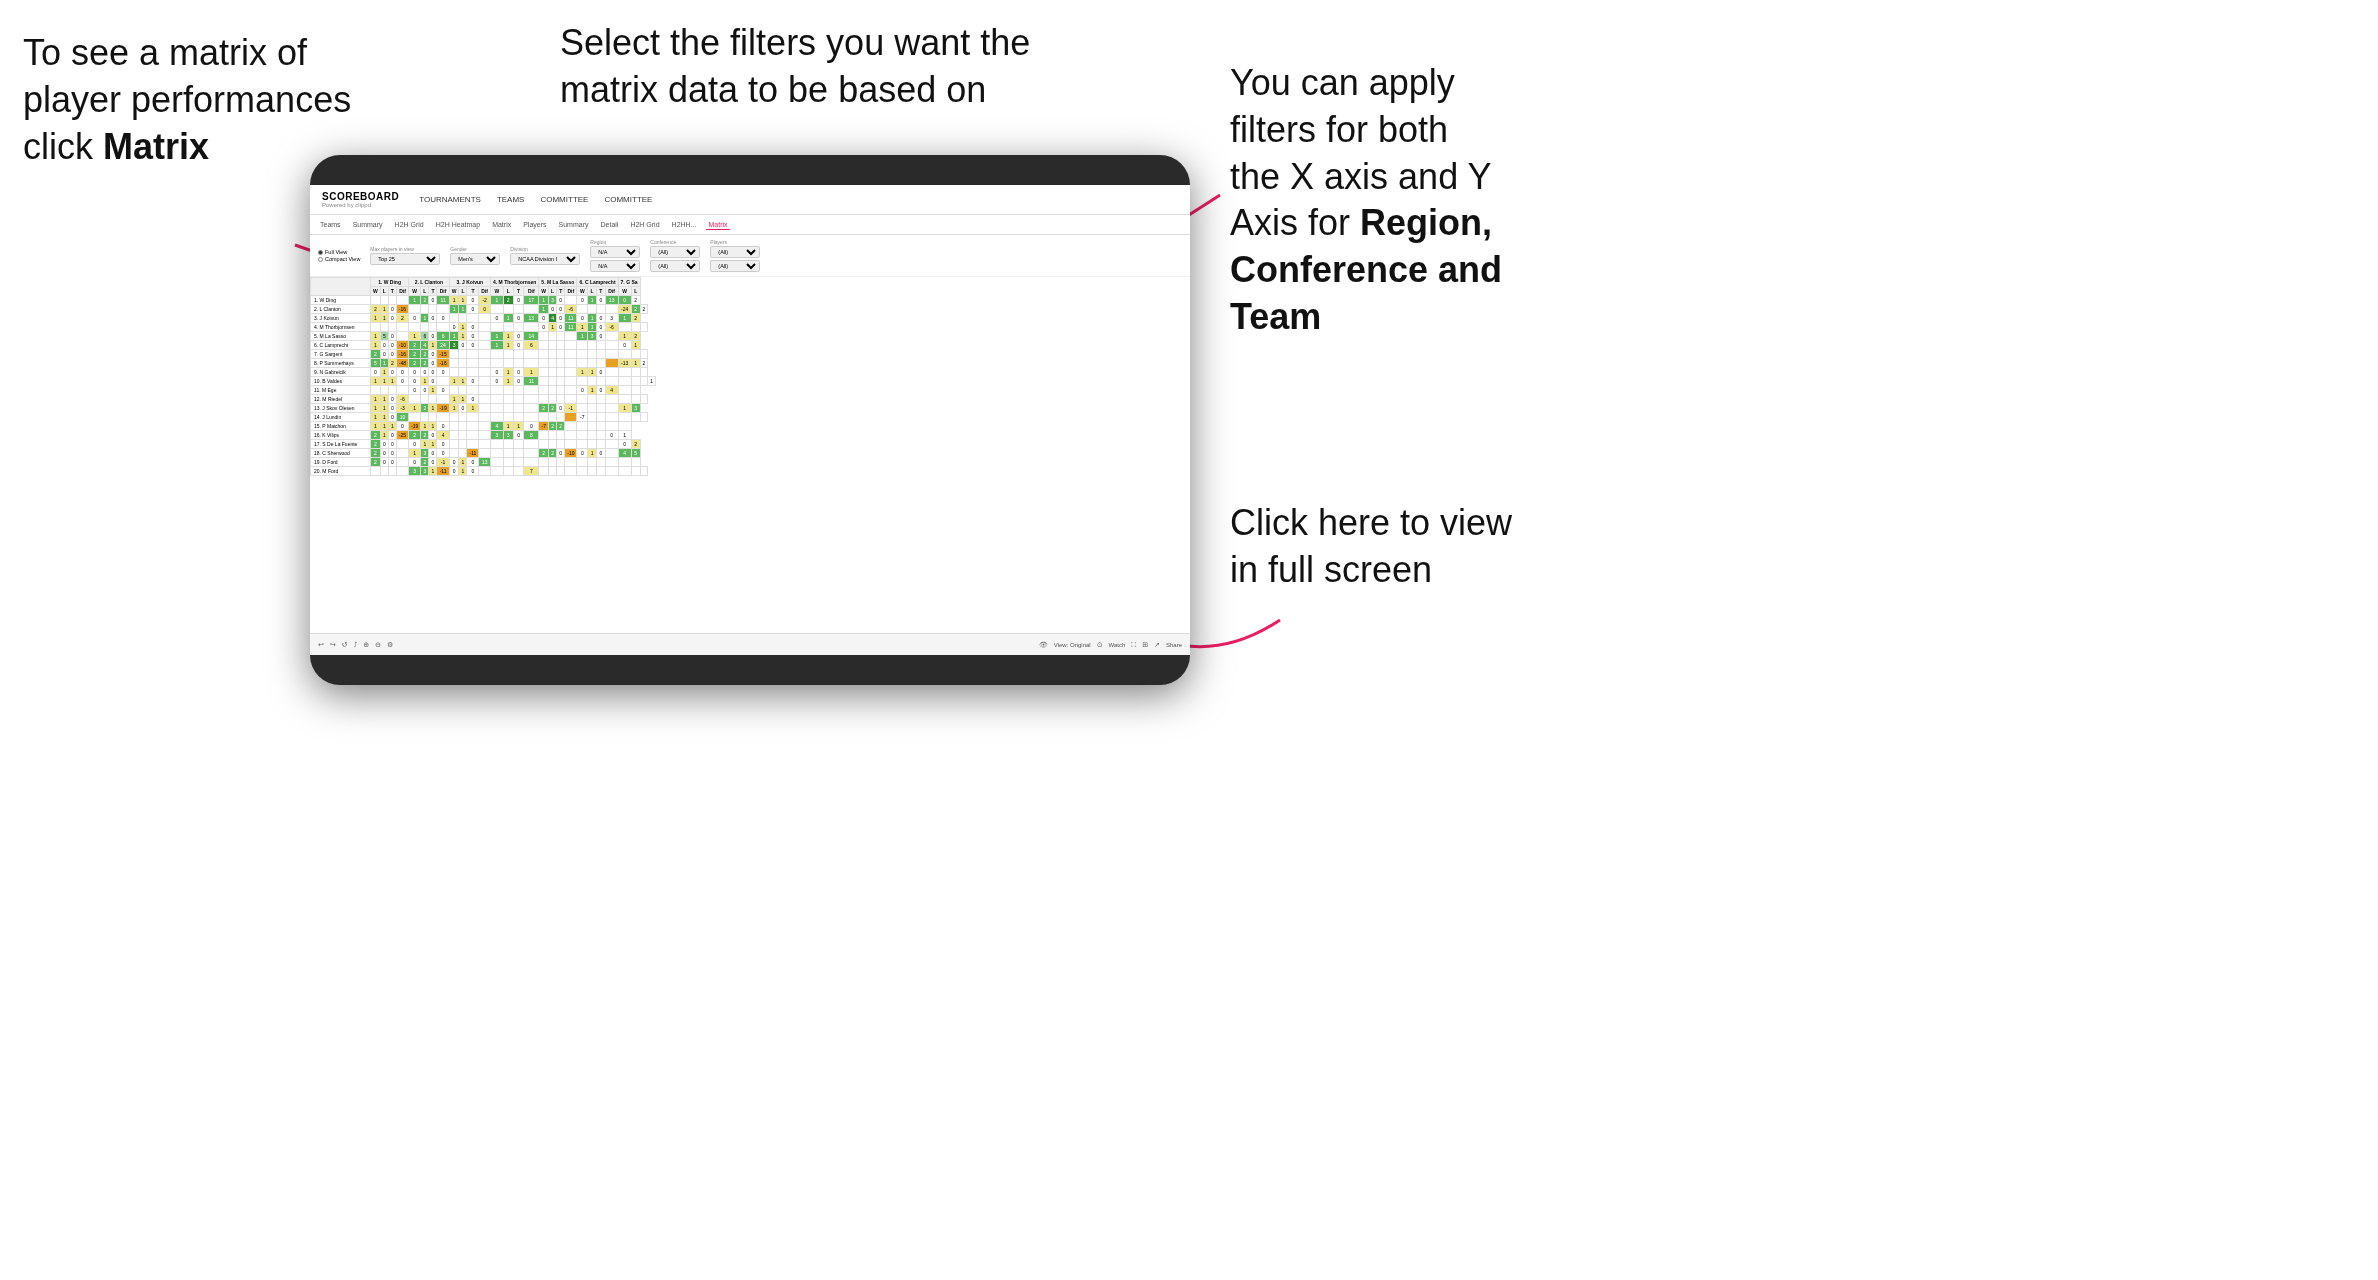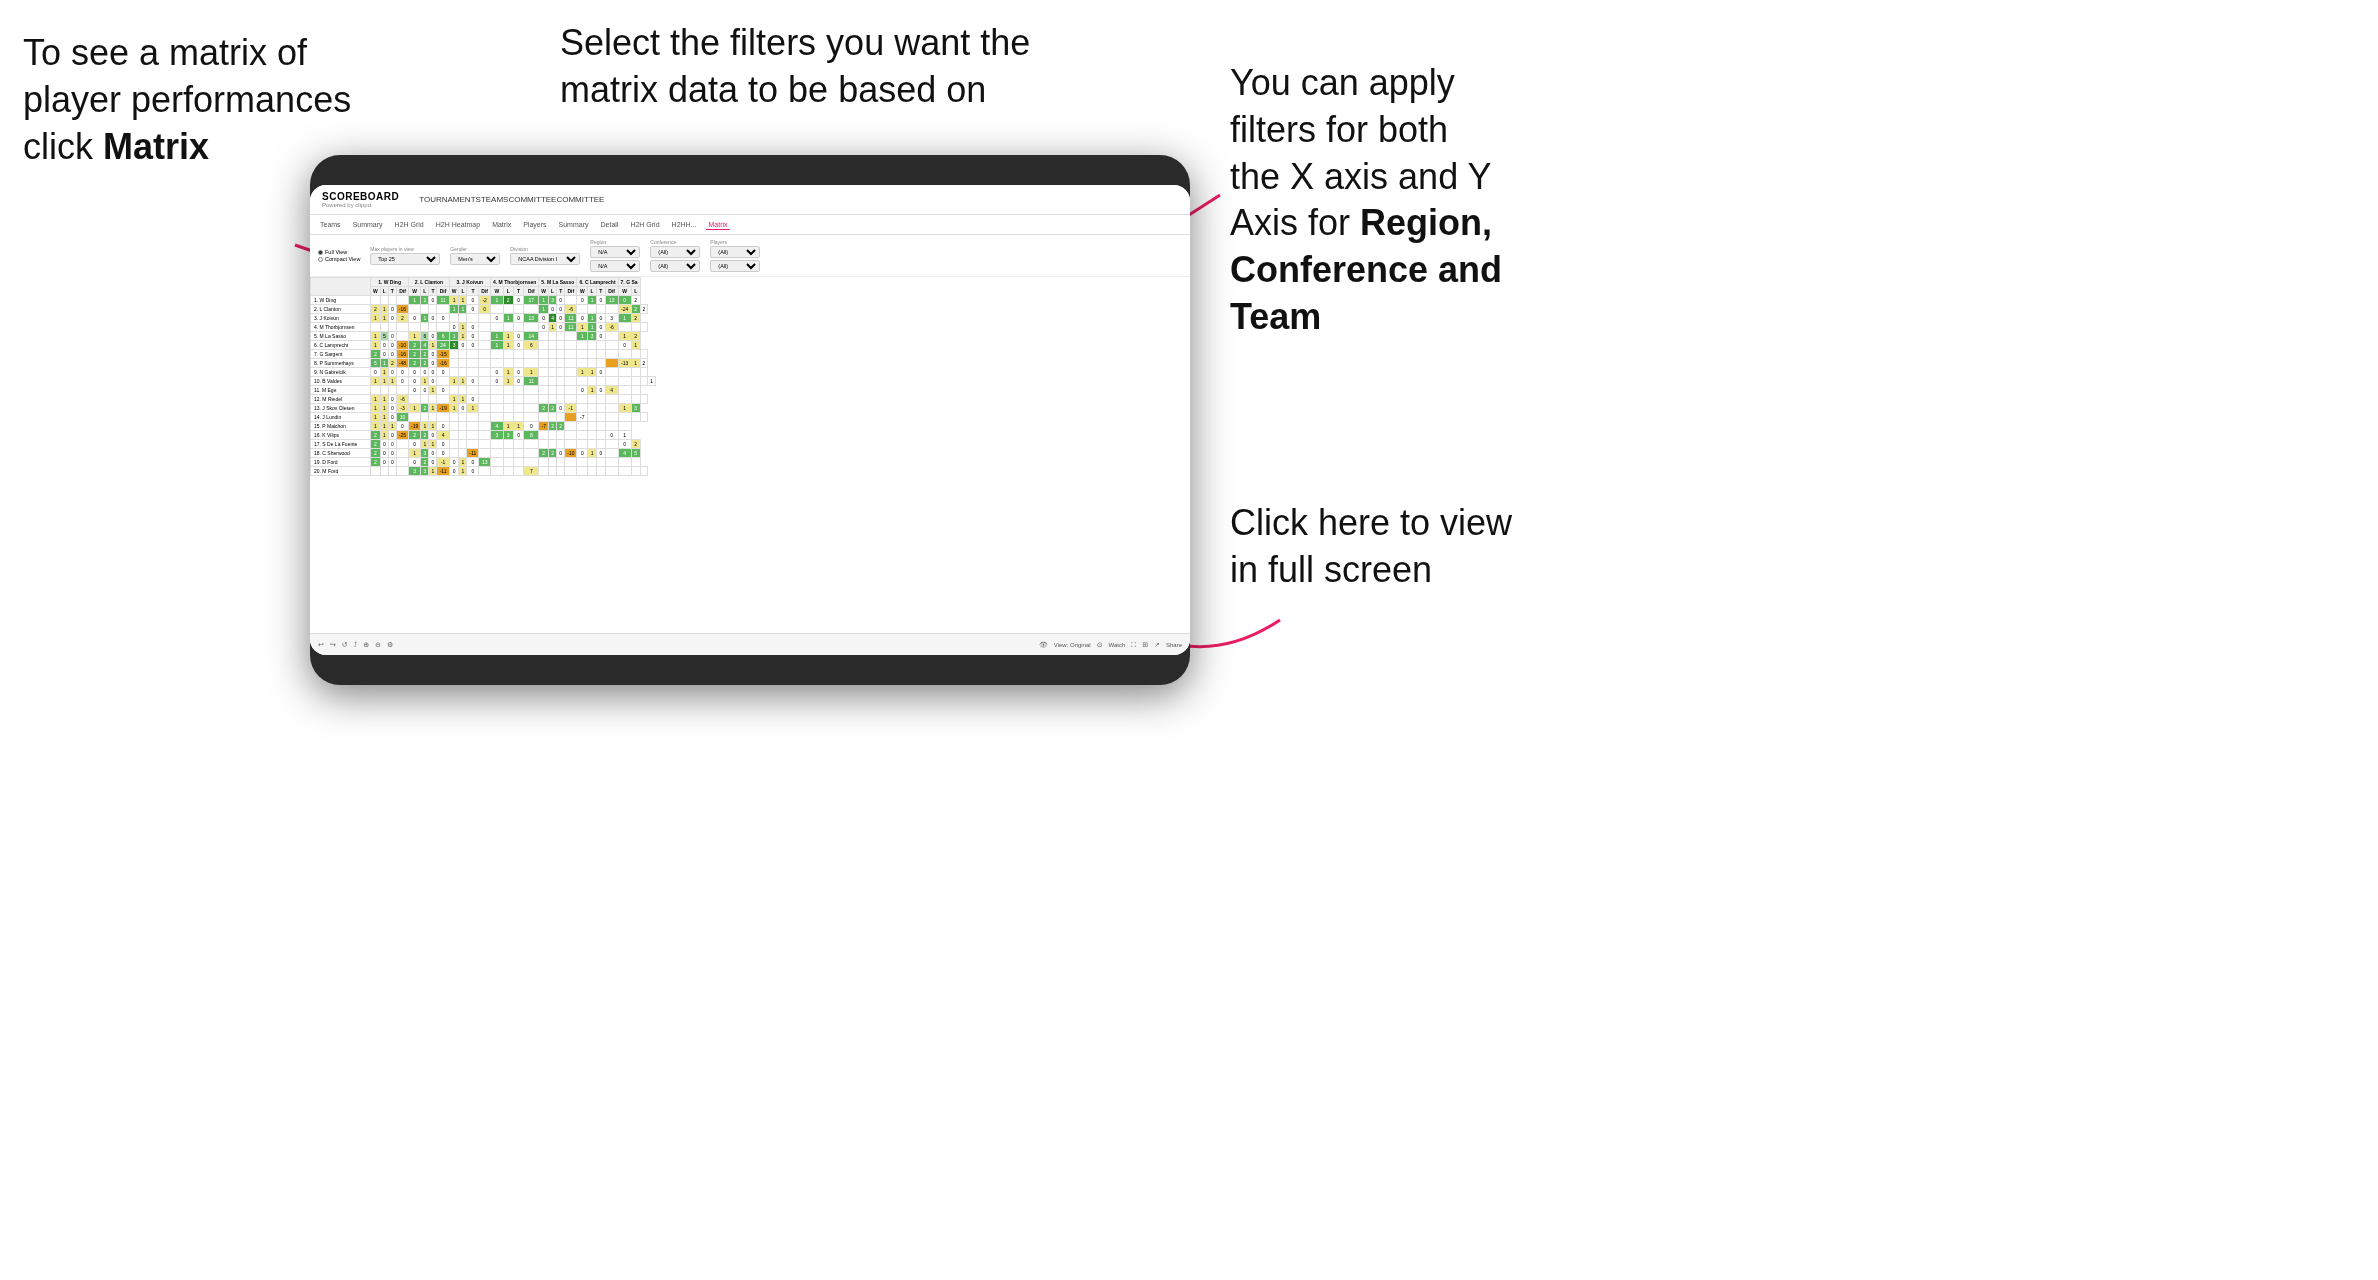--- a/index.html
+++ b/index.html
@@ -58,21 +58,21 @@
       box-shadow: 0 10px 40px rgba(0,0,0,0.5);
       display: flex;
       align-items: center;
       justify-content: center;
     }
 
     .tablet-screen {
       width: 985px;
       height: 470px;
       background: #ffffff;
-      border-radius: 16px;
+      border-radius: 0;
       overflow: hidden;
       position: relative;
     }
 
     
     .app-header {
       background: #fff;
       border-bottom: 1px solid #ddd;
       display: flex;
       align-items: center;
@@ -89,21 +89,21 @@
       font-weight: 900;
       color: #000;
       letter-spacing: 0.5px;
     }
     .scoreboard-logo .powered-by {
       font-size: 6px;
       color: #888;
     }
     .nav-items {
       display: flex;
-      gap: 0;
+      gap: 16px;
     }
     .nav-item {
       font-size: 8px;
       color: #333;
       cursor: pointer;
     }
 
     
     .sub-nav {
       background: #fff;

